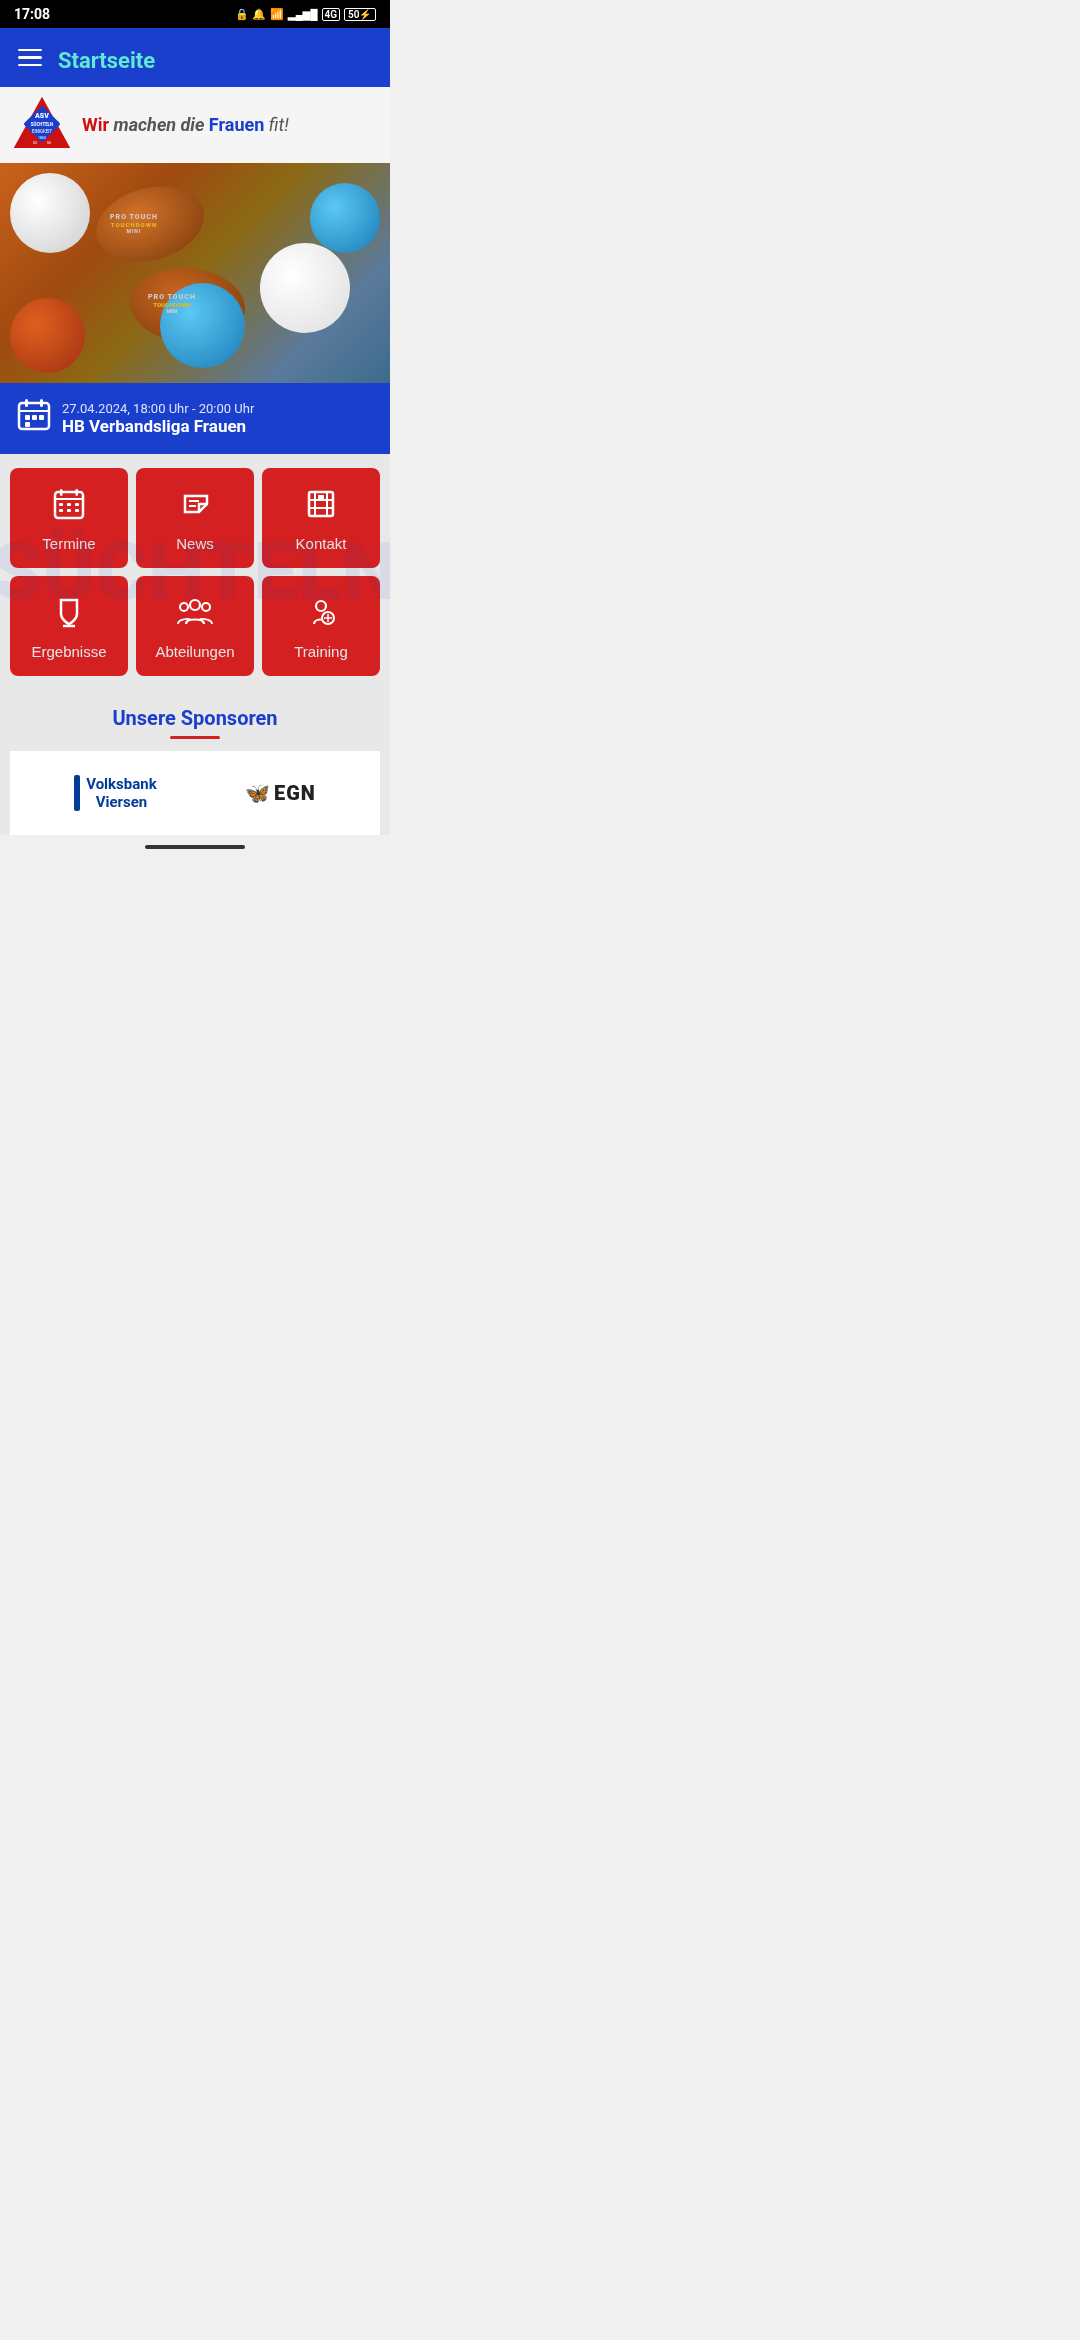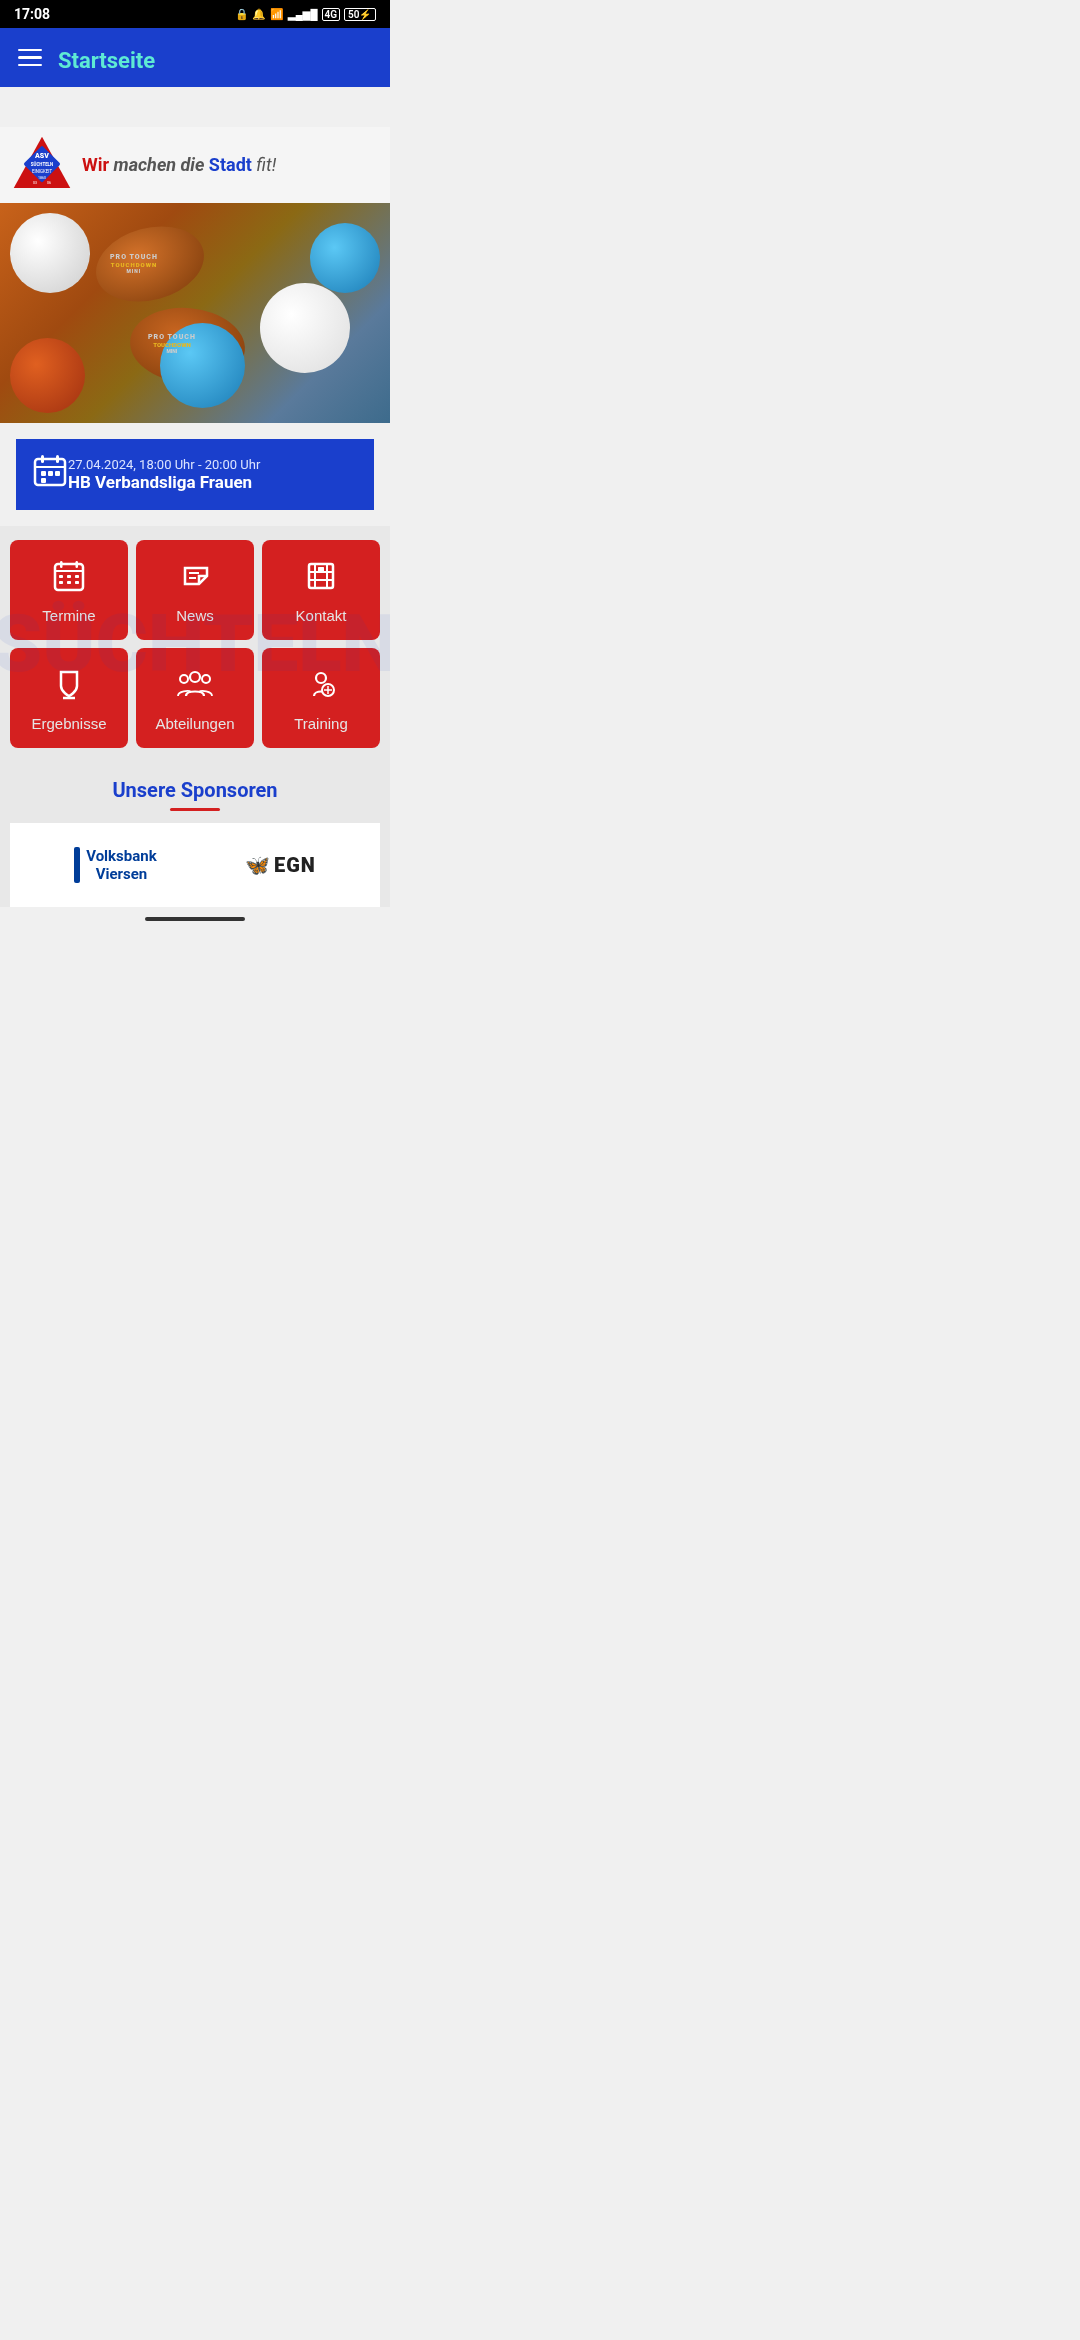--- a/index.html
+++ b/index.html
@@ -53,21 +53,20 @@
       color: #5eead4;
       font-size: 22px;
       font-weight: 700;
       margin-top: 6px;
     }
 
     
     .hero-section {
       background: #0c4a6e;
       position: relative;
-      margin-top: 40px;
     }
 
     
     .tagline-bar {
       background: #f5f5f5;
       display: flex;
       align-items: center;
       padding: 8px 12px;
       gap: 10px;
     }
@@ -148,25 +147,25 @@
       color: #1a1a1a;
       font-size: 8px;
       font-weight: 900;
       text-align: center;
       pointer-events: none;
     }
 
     
     .event-card {
       background: #1a3fcc;
-      margin: 16px;
+      margin: 0;
       padding: 14px 16px;
       display: flex;
       align-items: center;
-      gap: 0;
+      gap: 10px;
     }
     .calendar-icon-box {
       color: #fff;
       font-size: 28px;
       flex-shrink: 0;
     }
     .event-info {}
     .event-date {
       color: #dce4ff;
       font-size: 13px;
@@ -346,21 +345,21 @@
 
       <text x="34" y="26" text-anchor="middle" fill="#fff" font-size="8" font-weight="900">ASV</text>
       <text x="34" y="35" text-anchor="middle" fill="#fff" font-size="5" font-weight="700">SÜCHTELN</text>
       <text x="34" y="43" text-anchor="middle" fill="#fff" font-size="5">EINIGKEIT</text>
       <text x="34" y="50" text-anchor="middle" fill="#fff" font-size="4">1860</text>
       <text x="26" y="55" text-anchor="middle" fill="#fff" font-size="4">03</text>
       <text x="42" y="55" text-anchor="middle" fill="#fff" font-size="4">06</text>
     </svg>
 
     <div class="tagline-text">
-      <span class="wir">Wir</span><span class="machen"> machen </span><span class="die">die </span><span class="stadt">Stadt</span><span class="fit"> fit!</span>
+      <span class="wir">Wir</span><span class="machen"> machen </span><span class="die">die </span><span class="stadt">Frauen</span><span class="fit"> fit!</span>
     </div>
   </div>
 
   <div class="hero-image">
     <div class="balls-visual">
 
       <div class="ball ball-basketball"></div>
 
       <div class="ball ball-soccer-white1"></div>
 

